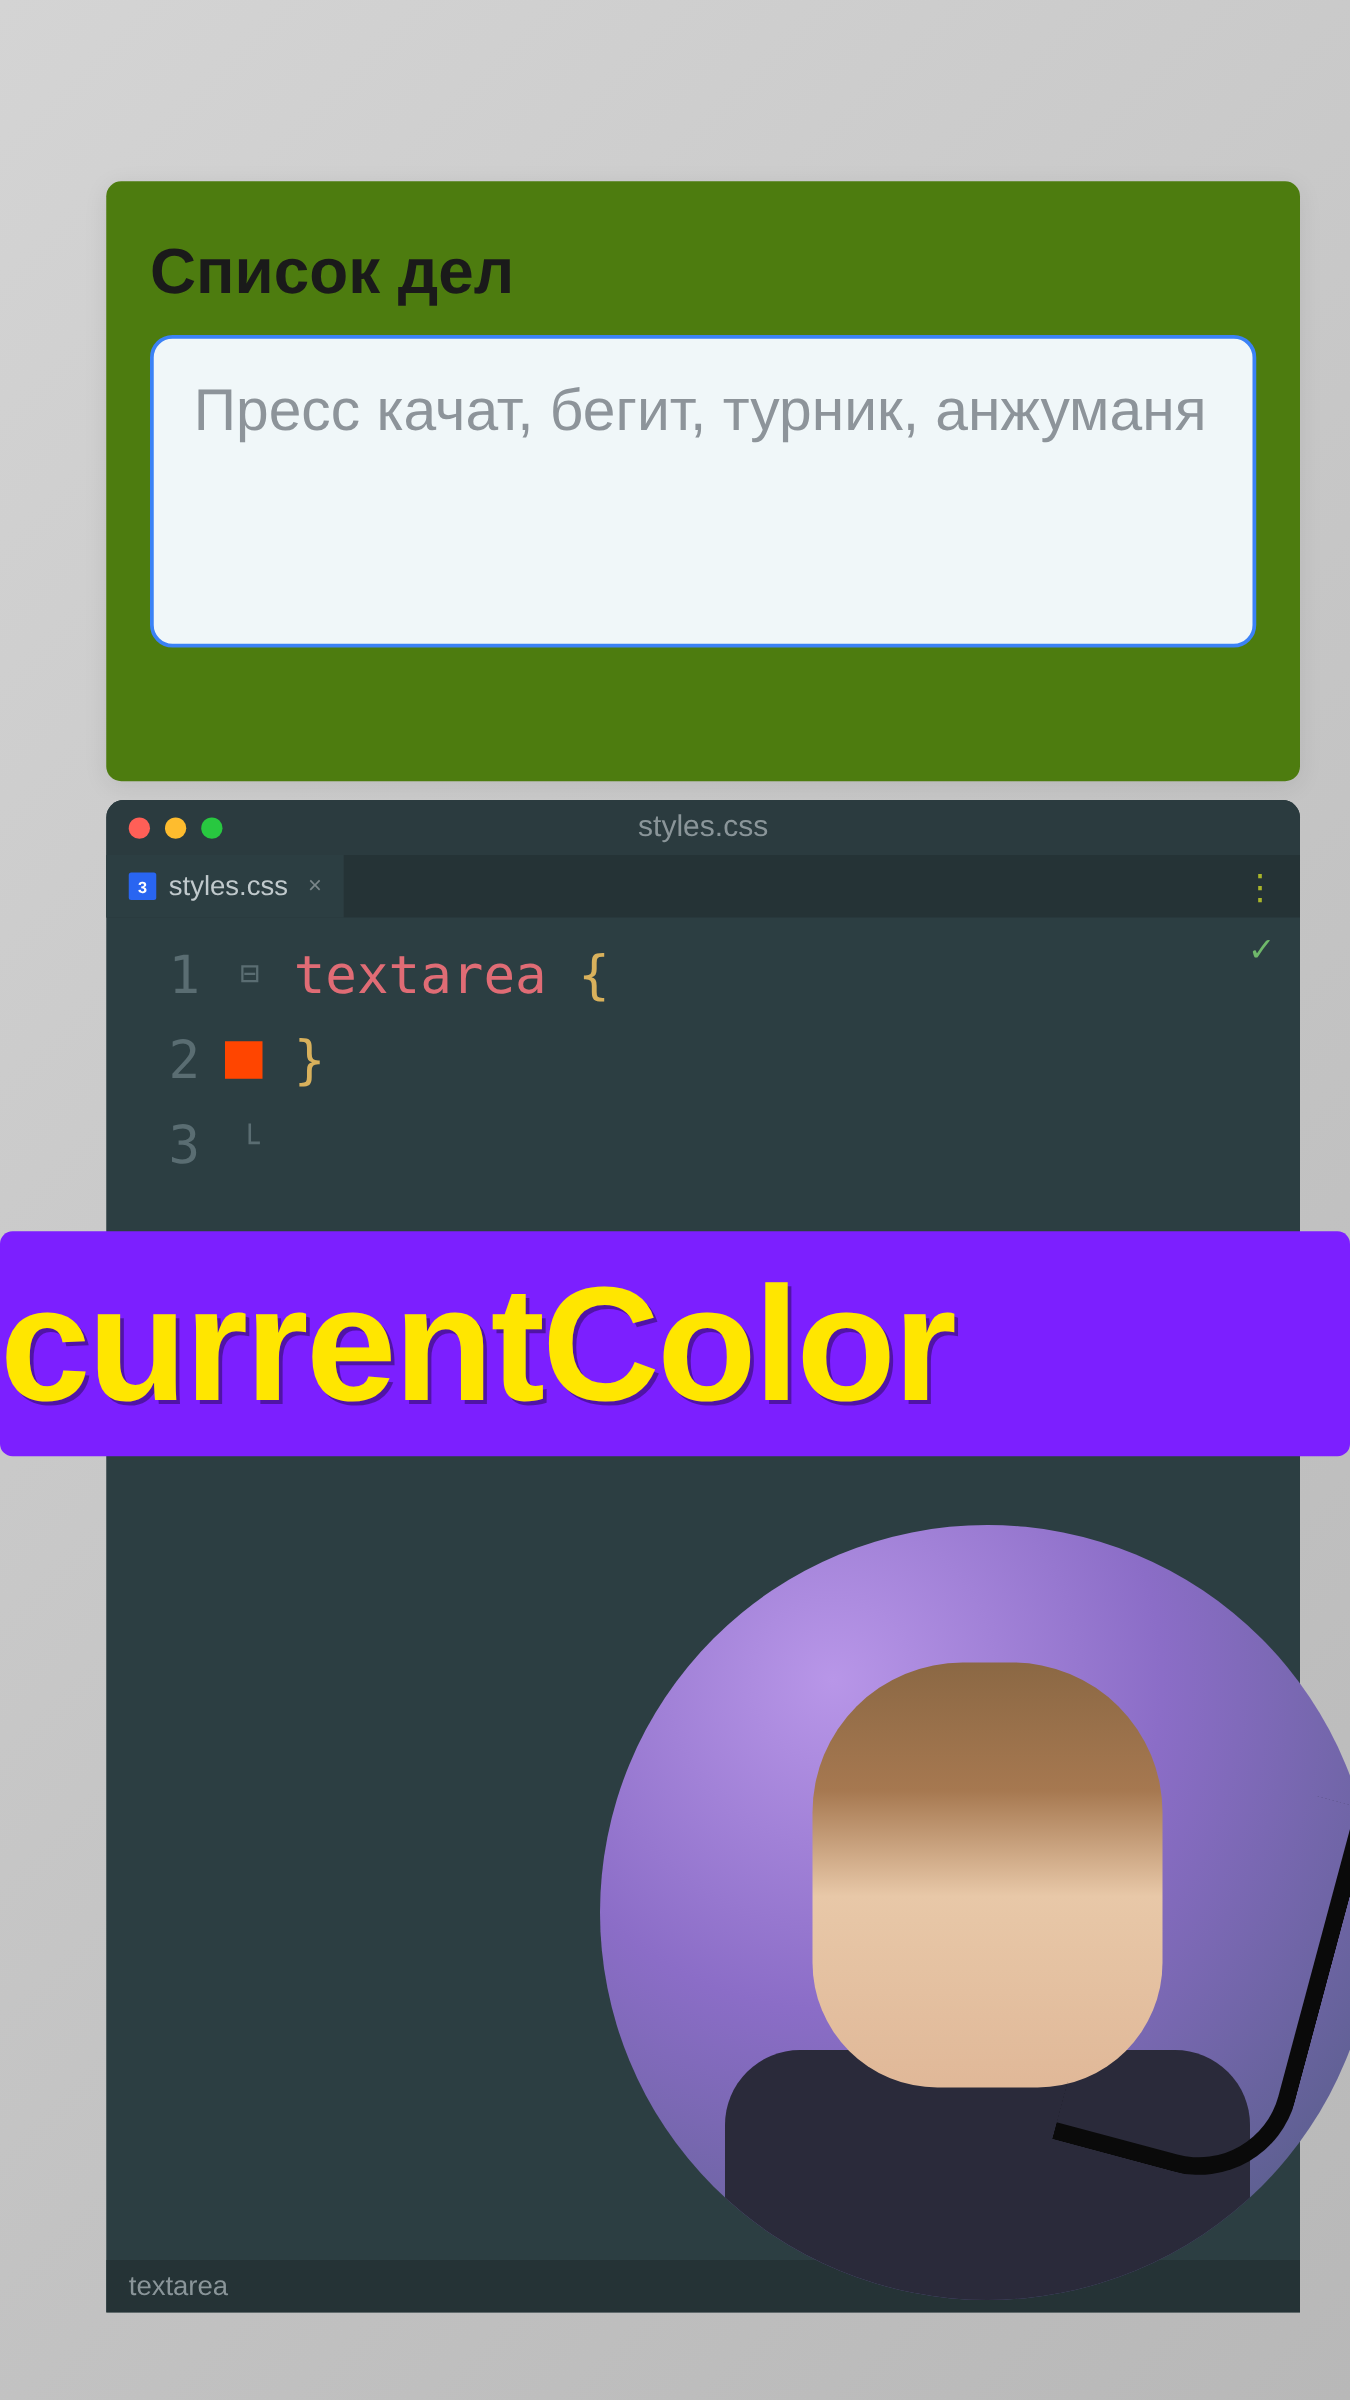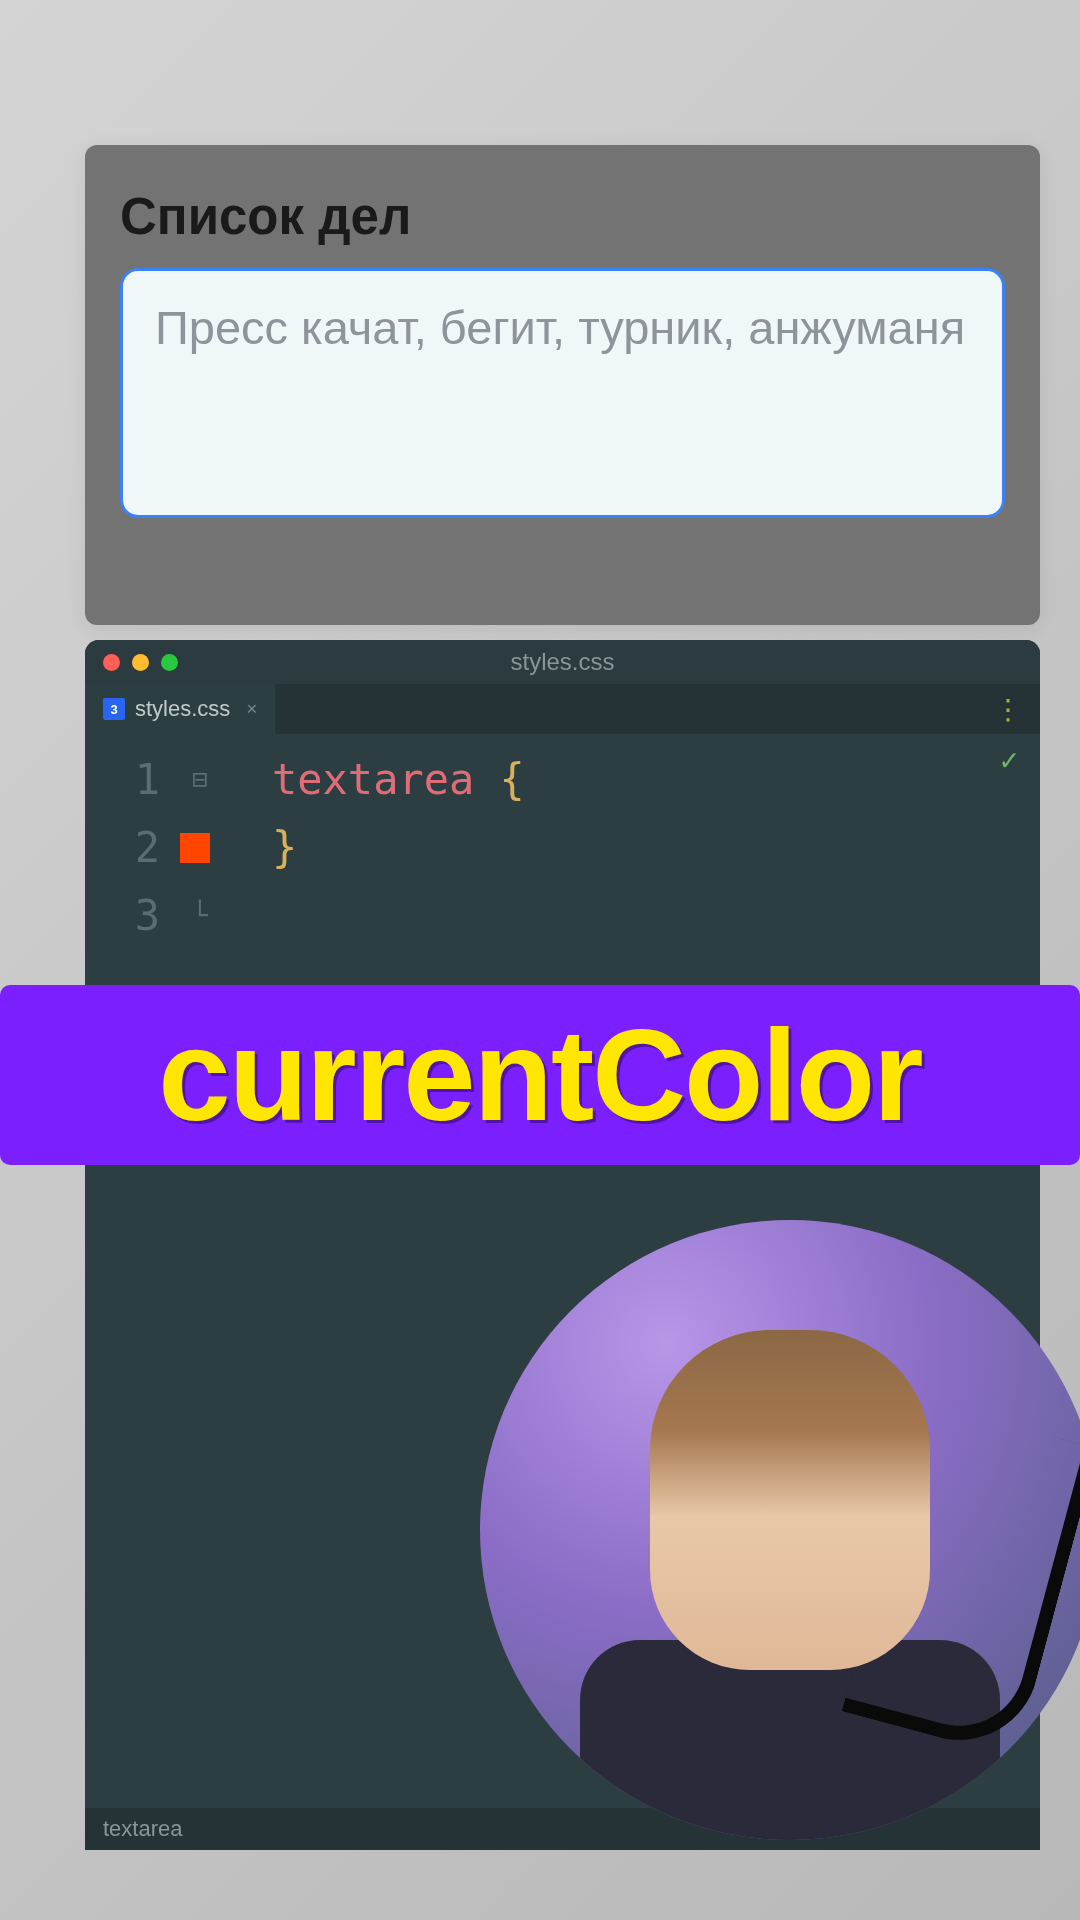--- a/index.html
+++ b/index.html
@@ -10,21 +10,21 @@
       font-family: -apple-system, BlinkMacSystemFont, "Segoe UI", sans-serif;
       position: relative;
       overflow: hidden;
     }
     .top-panel {
       position: absolute;
       top: 145px;
       left: 85px;
       right: 40px;
       height: 480px;
-      background: #737373;
+      background: #4d7c0f;
       border-radius: 12px;
       padding: 42px 35px;
       box-shadow: 0 4px 20px rgba(0,0,0,0.08);
     }
     .panel-title {
       font-size: 51px;
       font-weight: 700;
       color: #1a1a1a;
       margin-bottom: 22px;
     }
@@ -150,21 +150,20 @@
       position: absolute;
       left: 12px;
       color: #5a6d72;
       font-size: 26px;
     }
     .fold1 { top: 12px; }
     .fold2 { top: 148px; }
     .code-lines {
       line-height: 1.62;
       color: #b8c5c9;
-      margin-left: 37px;
     }
     .tok-selector { color: #e06c75; }
     .tok-brace { color: #d9b15c; }
     .tok-prop { color: #a1b3b8; }
     .tok-value { color: #9fb86a; }
     .tok-punc { color: #c0a060; }
     .cursor-mark {
       display: inline-block;
       width: 2px;
       height: 44px;
@@ -194,21 +193,20 @@
     }
     .caption-banner {
       position: absolute;
       top: 985px;
       left: 0;
       right: 0;
       height: 180px;
       background: #7c1fff;
       display: flex;
       align-items: center;
-      justify-content: center;
       border-radius: 10px;
     }
     .caption-text {
       font-size: 130px;
       font-weight: 800;
       color: #ffe600;
       text-shadow: 3px 3px 0 rgba(0,0,0,0.35);
       letter-spacing: -2px;
     }
     .presenter-circle {

